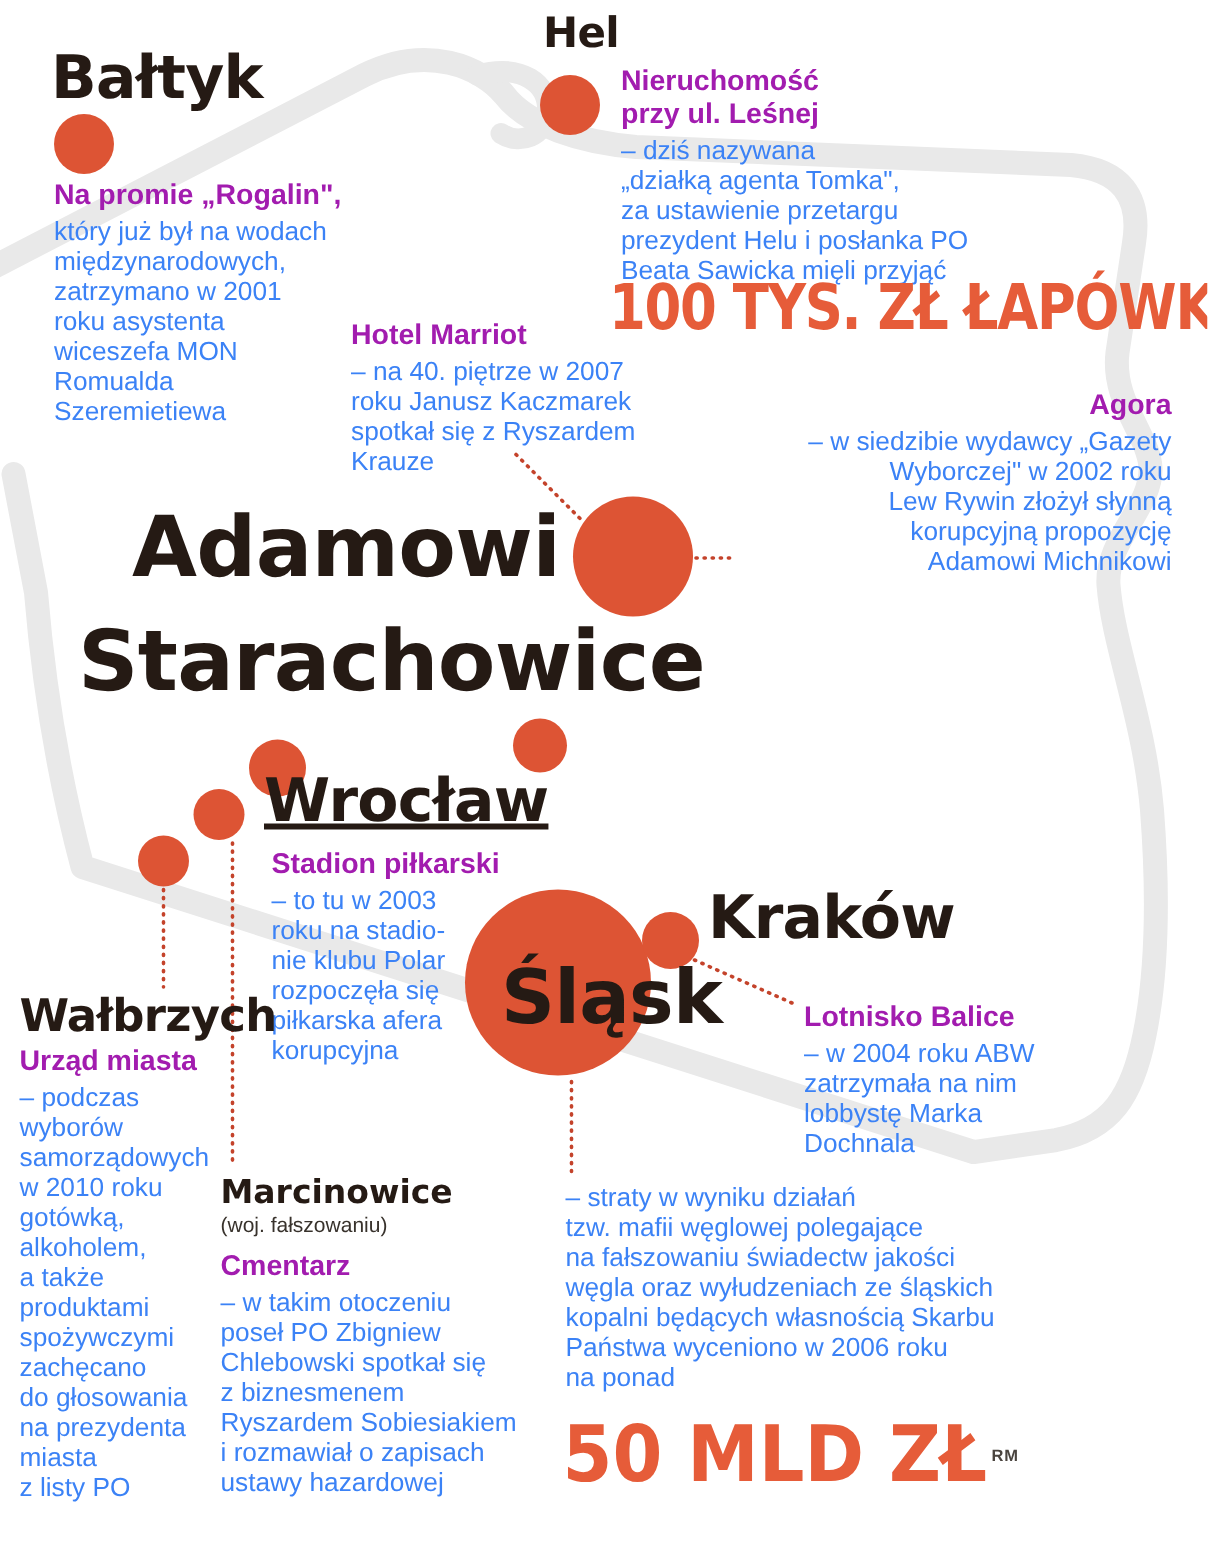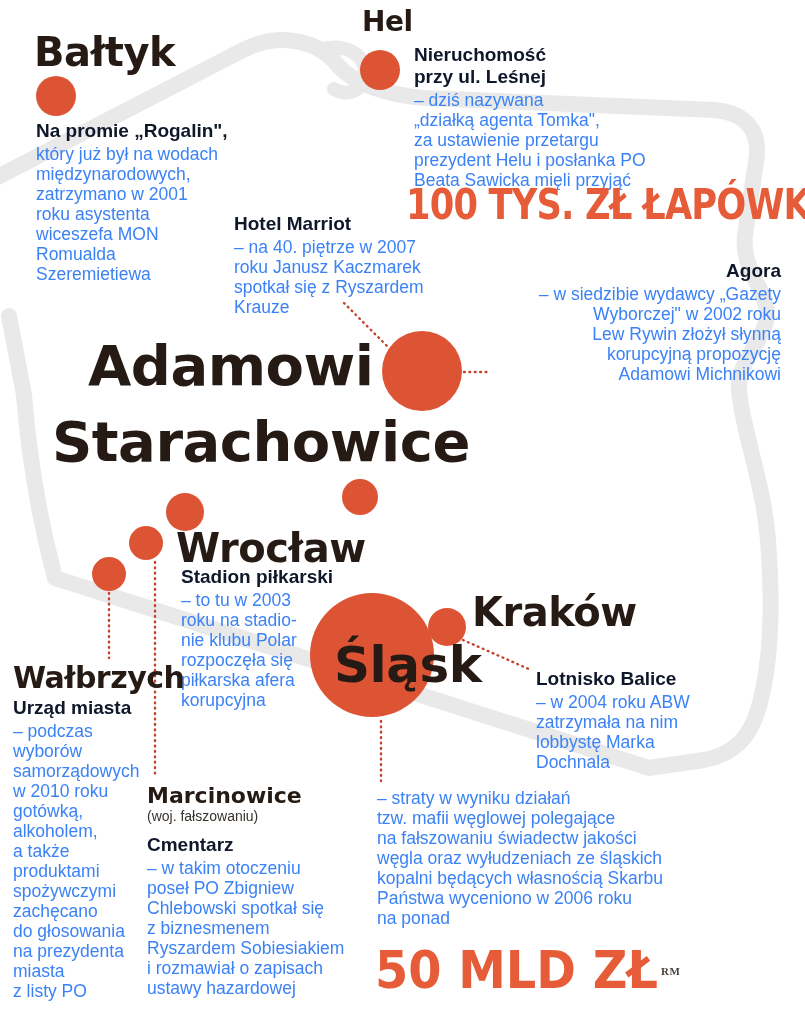--- a/index.html
+++ b/index.html
@@ -2,28 +2,28 @@
 <html><head>
 <meta charset="utf-8">
 <style>
   html,body{margin:0;padding:0;background:#fff;}
   .canvas{position:relative;width:805px;height:1033px;background:#ffffff;overflow:hidden;
           font-family:"Liberation Sans",sans-serif;}
   .map-svg{position:absolute;left:0;top:0;z-index:1;}
   .city{position:absolute;z-index:3;font-family:"DejaVu Sans",sans-serif;font-weight:bold;
         color:#251a14;line-height:1;letter-spacing:-0.5px;white-space:nowrap;}
   .ann{position:absolute;z-index:2;}
-  .ann-title{font-weight:bold;font-size:19px;line-height:22px;color:#0f172a;white-space:pre-line;}
+  .ann-title{font-weight:bold;font-size:19px;line-height:22px;color:#a21caf;white-space:pre-line;}
   .ann-body{font-size:17.5px;line-height:20px;color:#3b82f6;white-space:pre-line;margin-top:2px;}
   .big{position:absolute;z-index:2;font-family:"DejaVu Sans",sans-serif;font-weight:bold;
        color:#e65c39;line-height:1;white-space:nowrap;transform-origin:left top;}
   .m-city{font-family:"DejaVu Sans",sans-serif;font-weight:bold;font-size:22px;line-height:24px;
           color:#251a14;}
   .m-region{font-size:14px;line-height:16px;color:#38322c;margin-bottom:10px;}
-  .sig{position:absolute;z-index:2;font-family:Liberation Serif, serif;font-weight:bold;
+  .sig{position:absolute;z-index:2;font-family:Liberation Sans, sans-serif;font-weight:bold;
        font-size:11px;color:#4a443f;letter-spacing:.5px;}
 </style>
 </head>
 <body>
 
 <div class="canvas">
 
   <svg class="map-svg" width="805" height="1033" viewBox="0 0 805 1033">
 
     <path d="M -12 182 L 243 50 C 285 29 321 45 336 63 C 352 84 388 95 424 98 L 714 110
@@ -53,21 +53,21 @@
       <circle cx="109" cy="574" r="17"></circle>
       <circle cx="372" cy="655" r="62"></circle>
       <circle cx="447" cy="627" r="19"></circle>
     </g>
   </svg>
 
   <div class="city" style="left:34px;top:32px;font-size:40px;">Bałtyk</div>
   <div class="city" style="left:362px;top:8px;font-size:28px;">Hel</div>
   <div class="city" style="left:88px;top:338px;font-size:56px;">Adamowi</div>
   <div class="city" style="left:52px;top:414px;font-size:56px;">Starachowice</div>
-  <div class="city" style="left:176px;top:528px;font-size:40px;">Wrocław</div>
+  <div class="city" style="left:176px;top:514px;font-size:40px;text-decoration:underline;">Wrocław</div>
   <div class="city" style="left:472px;top:592px;font-size:40px;">Kraków</div>
   <div class="city" style="left:334px;top:640px;font-size:50px;">Śląsk</div>
   <div class="city" style="left:13px;top:663px;font-size:30px;">Wałbrzych</div>
 
   <div class="ann" style="left:36px;top:120px;width:210px;">
     <div class="ann-title">Na promie „Rogalin",</div>
     <div class="ann-body">który już był na wodach
 międzynarodowych,
 zatrzymano w 2001
 roku asystenta

